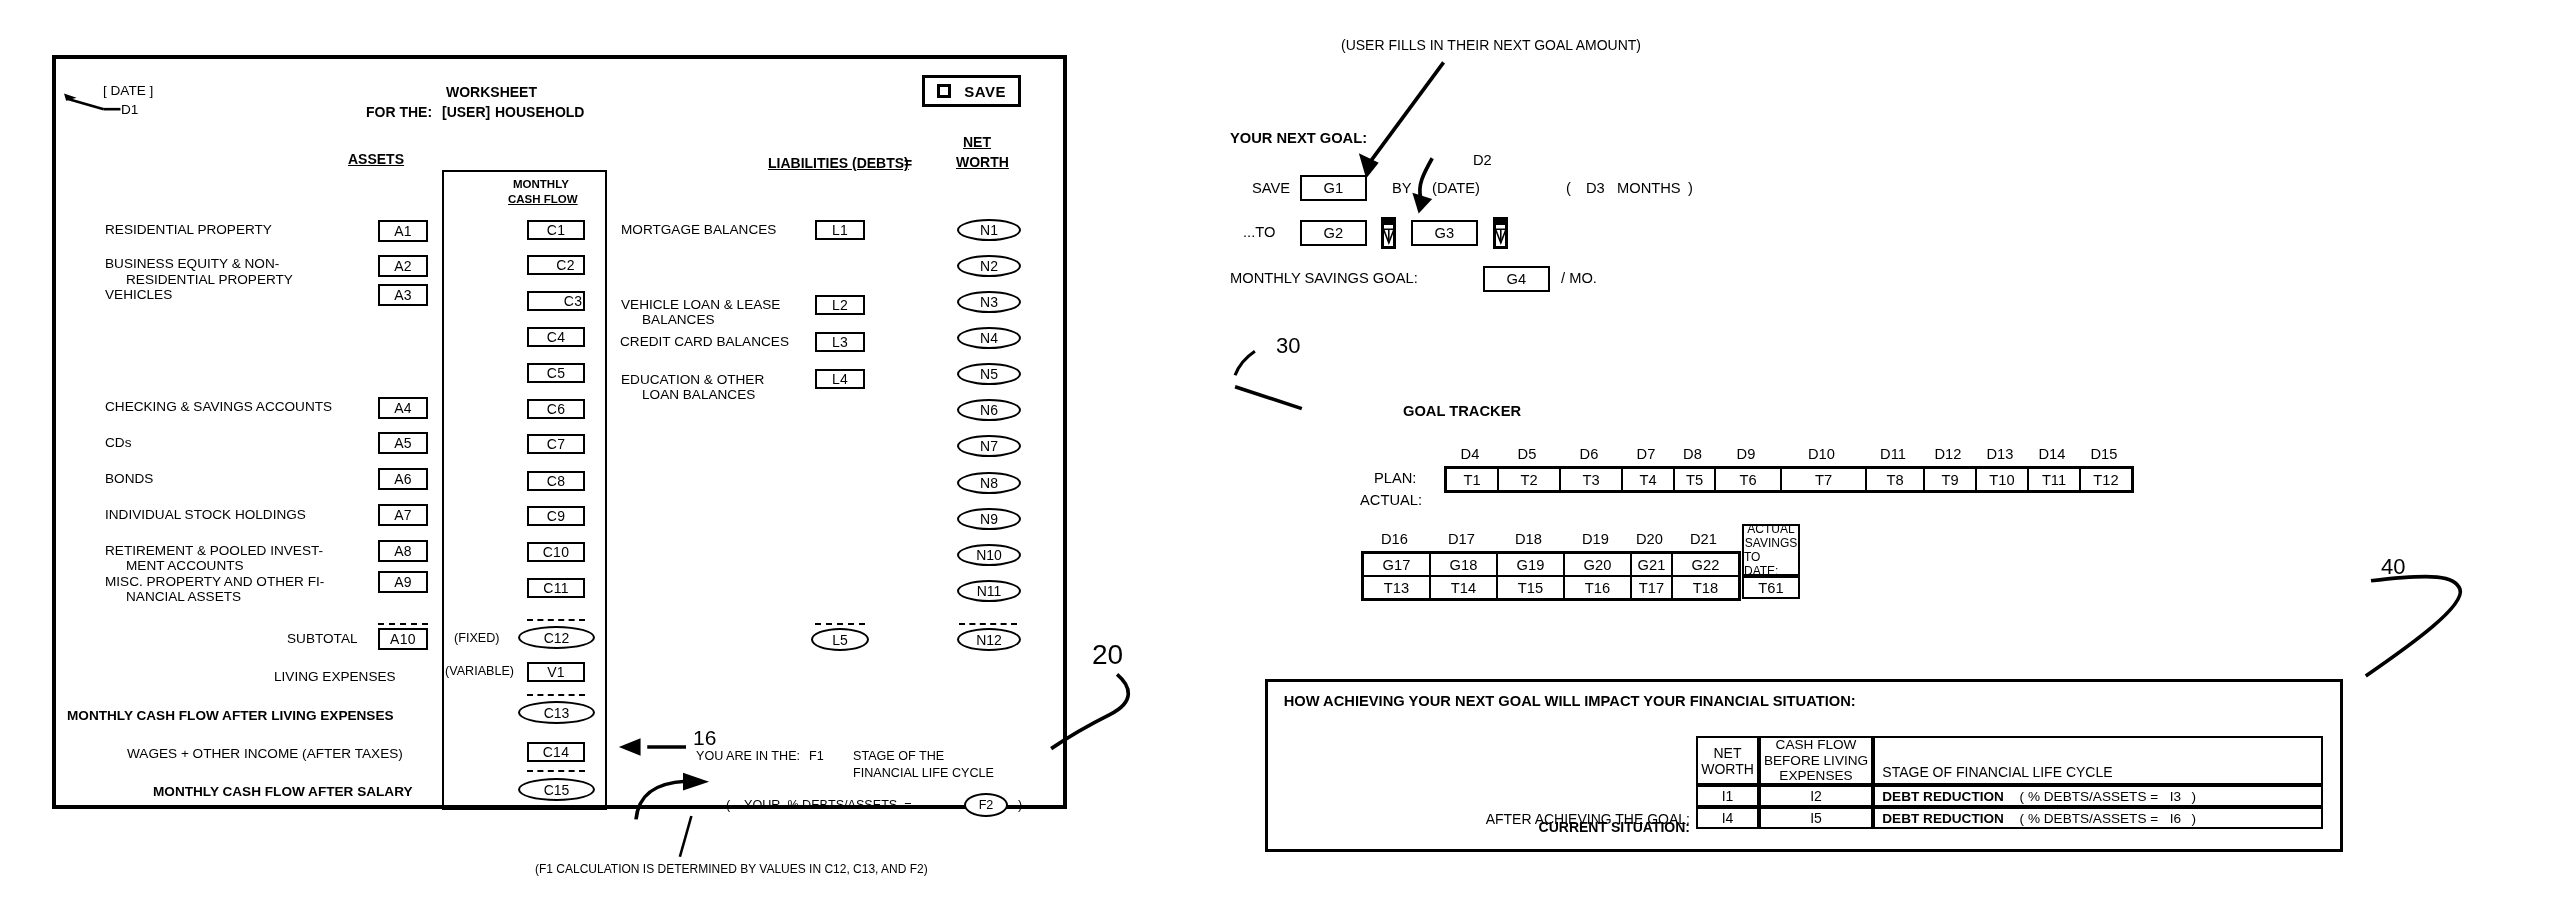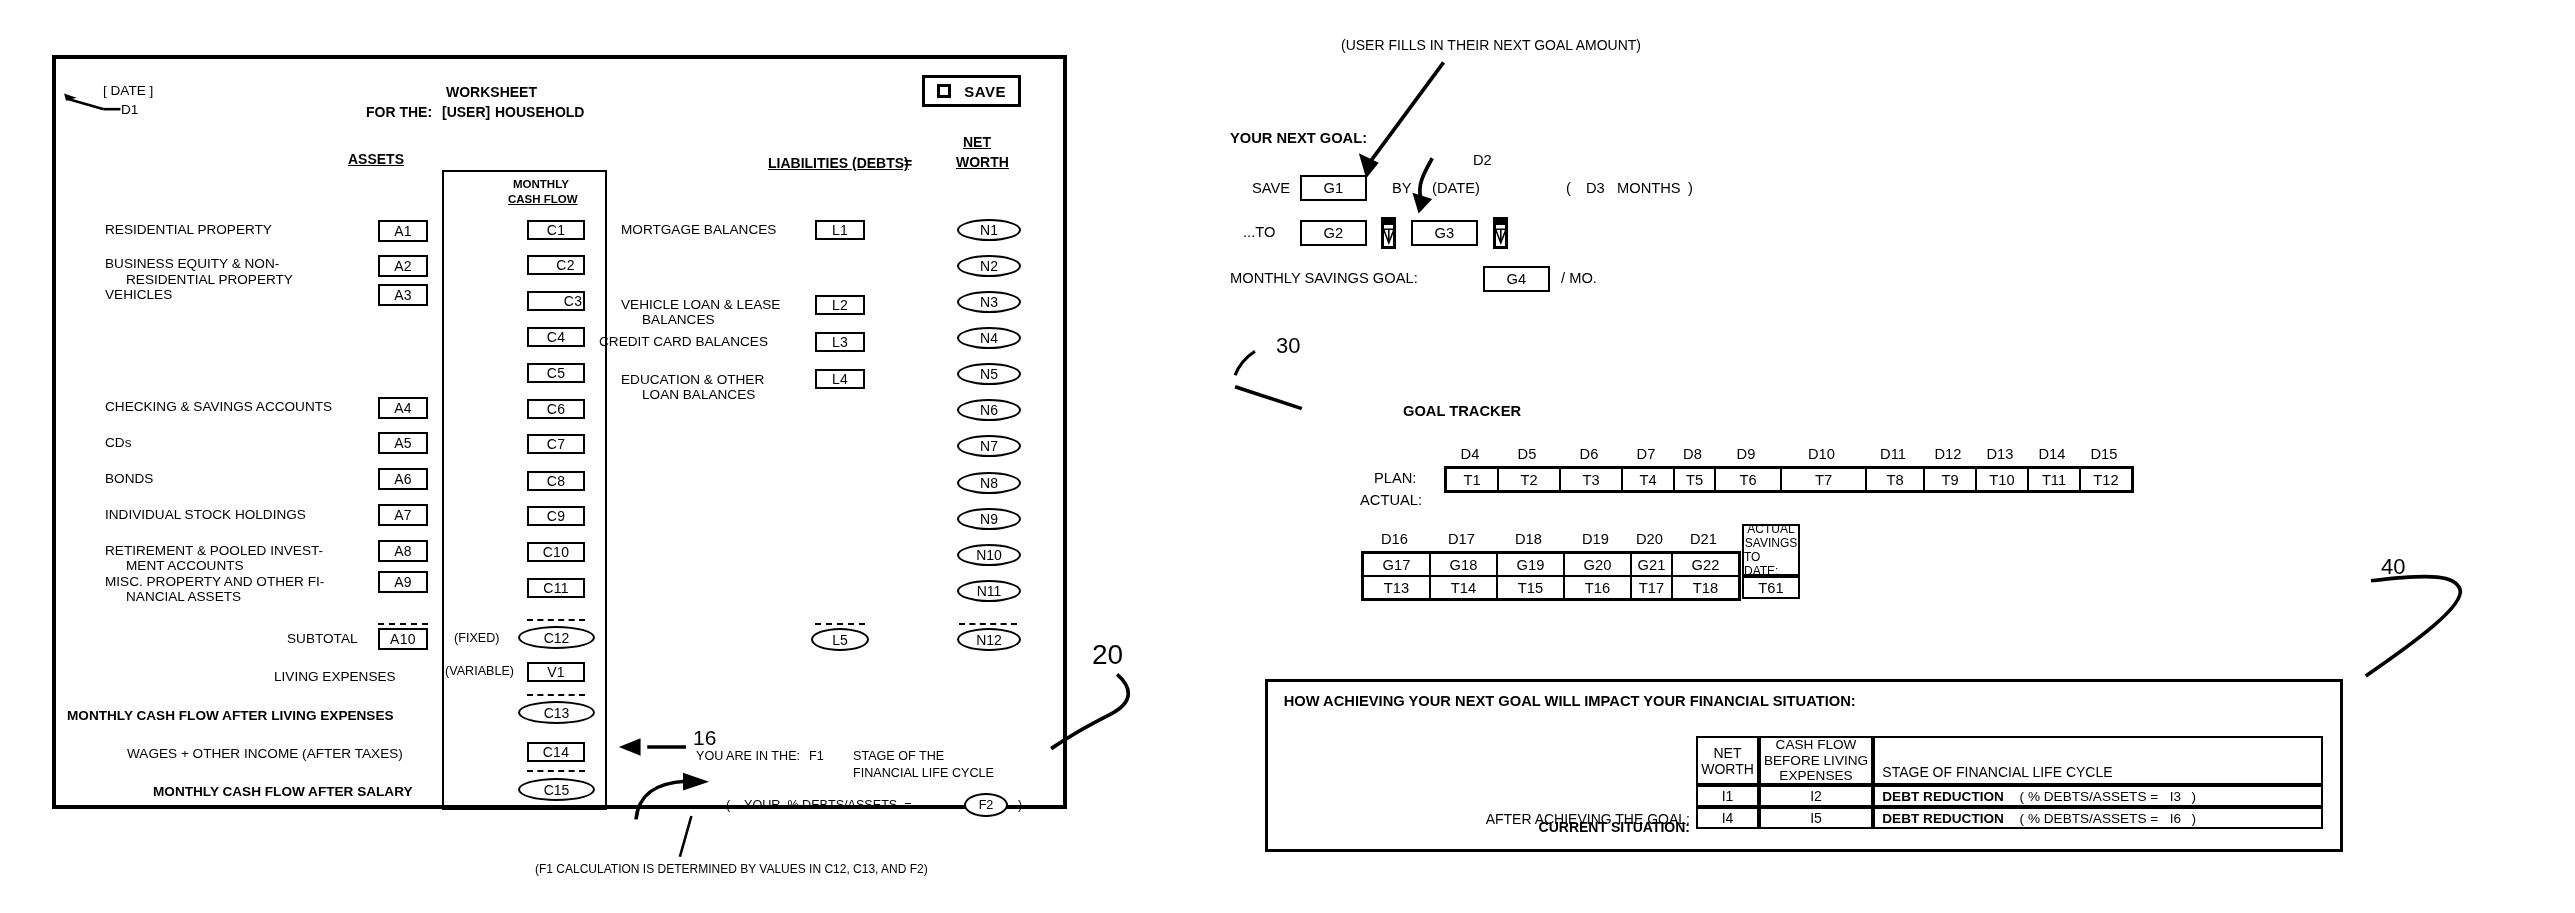--- a/index.html
+++ b/index.html
@@ -212,21 +212,21 @@
 </svg>
 <div class="abs txt" style="left:693px;top:727px;font-size:21px;">16</div>
 
 <div class="abs txt lbl" style="left:621px;top:223px;">MORTGAGE BALANCES</div>
 <div class="abs cell-box" style="left:815px;top:220px;width:50px;height:20px;">L1</div>
 
 <div class="abs txt lbl" style="left:621px;top:298px;">VEHICLE LOAN &amp; LEASE</div>
 <div class="abs txt lbl" style="left:642px;top:313px;">BALANCES</div>
 <div class="abs cell-box" style="left:815px;top:295px;width:50px;height:20px;">L2</div>
 
-<div class="abs txt lbl" style="left:599px;top:335px;">CREDIT CARD BALANCES</div>
+<div class="abs txt lbl" style="left:620px;top:335px;">CREDIT CARD BALANCES</div>
 <div class="abs cell-box" style="left:815px;top:332px;width:50px;height:20px;">L3</div>
 
 <div class="abs txt lbl" style="left:621px;top:373px;">EDUCATION &amp; OTHER</div>
 <div class="abs txt lbl" style="left:642px;top:388px;">LOAN BALANCES</div>
 <div class="abs cell-box" style="left:815px;top:369px;width:50px;height:20px;">L4</div>
 
 <div class="abs dash-line" style="left:815px;top:623px;width:50px;"></div>
 <div class="abs cell-ell" style="left:811px;top:628px;width:58px;height:23px;">L5</div>
 
 <div class="abs cell-ell" style="left:957px;top:219px;width:64px;height:22px;">N1</div>

